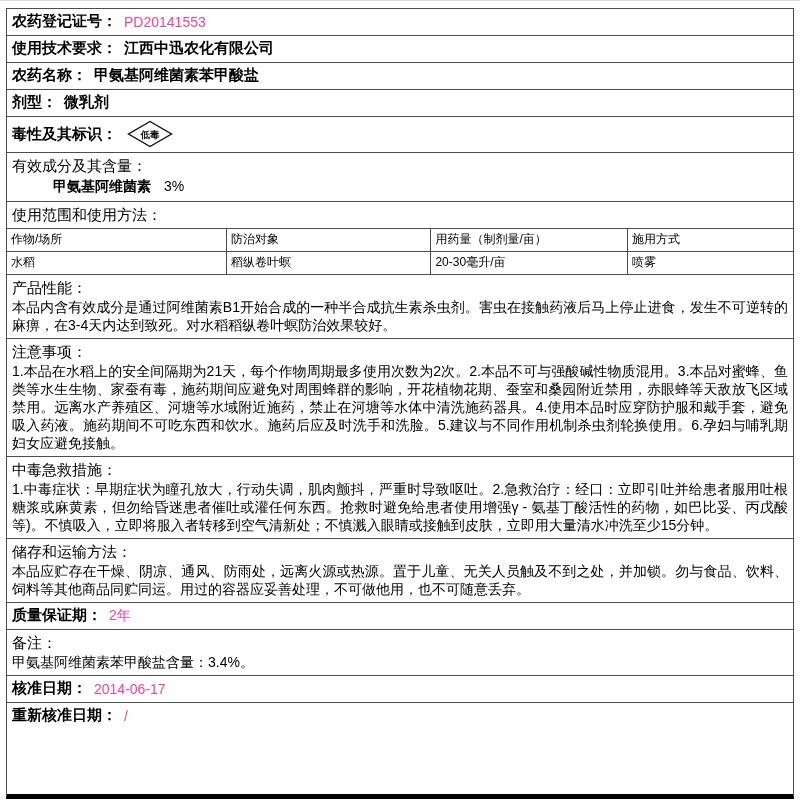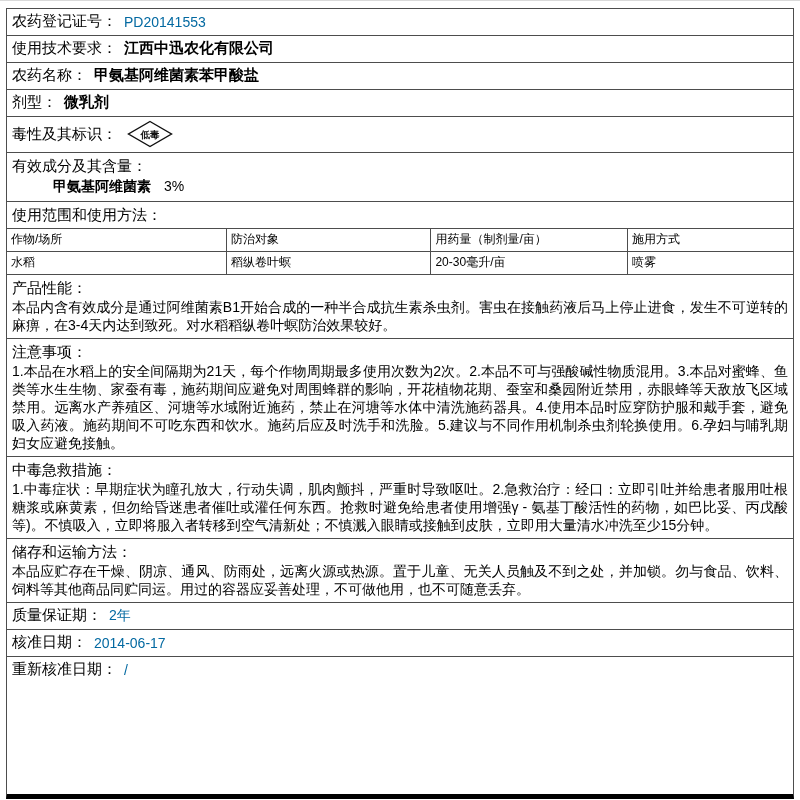--- a/index.html
+++ b/index.html
@@ -13,24 +13,24 @@
   .sheet{
     position:absolute;left:6px;top:8px;width:788px;height:791px;
     box-sizing:border-box;
     border:1px solid #4d4d4d;
     border-bottom:5px solid #000;
     overflow:hidden;
     background:#fff;
   }
   .row{border-bottom:1px solid #4d4d4d;}
   .field{padding:3px 5px 4px 5px;display:flex;align-items:center;}
-  .lbl{font-weight:normal;font-size:15px;white-space:nowrap;}
+  .lbl{font-weight:bold;font-size:15px;white-space:nowrap;}
   .val{margin-left:7px;}
   .val.cjk{font-weight:bold;font-size:15px;}
-  .val.latin{font-weight:normal;font-size:14px;color:#0369a1;}
+  .val.latin{font-weight:normal;font-size:14px;color:#ec4899;}
   .tox-icon{margin-left:10px;display:block;}
   .block{padding:2px 5px 4px 5px;}
   .sec-h{font-weight:normal;font-size:15px;line-height:21px;}
   .sec-c{font-size:14px;line-height:18px;text-align:justify;}
   .ing-line{font-size:14px;line-height:21px;padding-left:20px;}
   .ing-name{font-weight:bold;padding-left:21px;}
   .ing-val{margin-left:9px;font-weight:normal;}
   .usage{padding:0;}
   .usage-h{padding:2px 5px 3px 5px;}
   .utr{display:grid;grid-template-columns:28% 26% 25% 21%;border-top:1px solid #4d4d4d;}
@@ -118,20 +118,24 @@
   <div class="row block">
     <div class="sec-h">储存和运输方法：</div>
     <div class="sec-c">本品应贮存在干燥、阴凉、通风、防雨处，远离火源或热源。置于儿童、无关人员触及不到之处，并加锁。勿与食品、饮料、饲料等其他商品同贮同运。用过的容器应妥善处理，不可做他用，也不可随意丢弃。</div>
   </div>
 
   <div class="row field">
     <span class="lbl">质量保证期：</span>
     <span class="val latin">2年</span>
   </div>
 
+  <div class="row block">
+    <div class="sec-h">备注：</div>
+    <div class="sec-c">甲氨基阿维菌素苯甲酸盐含量：3.4%。</div>
+  </div>
 
   <div class="row field">
     <span class="lbl">核准日期：</span>
     <span class="val latin">2014-06-17</span>
   </div>
 
   <div class="row field last">
     <span class="lbl">重新核准日期：</span>
     <span class="val latin">/</span>
   </div>

